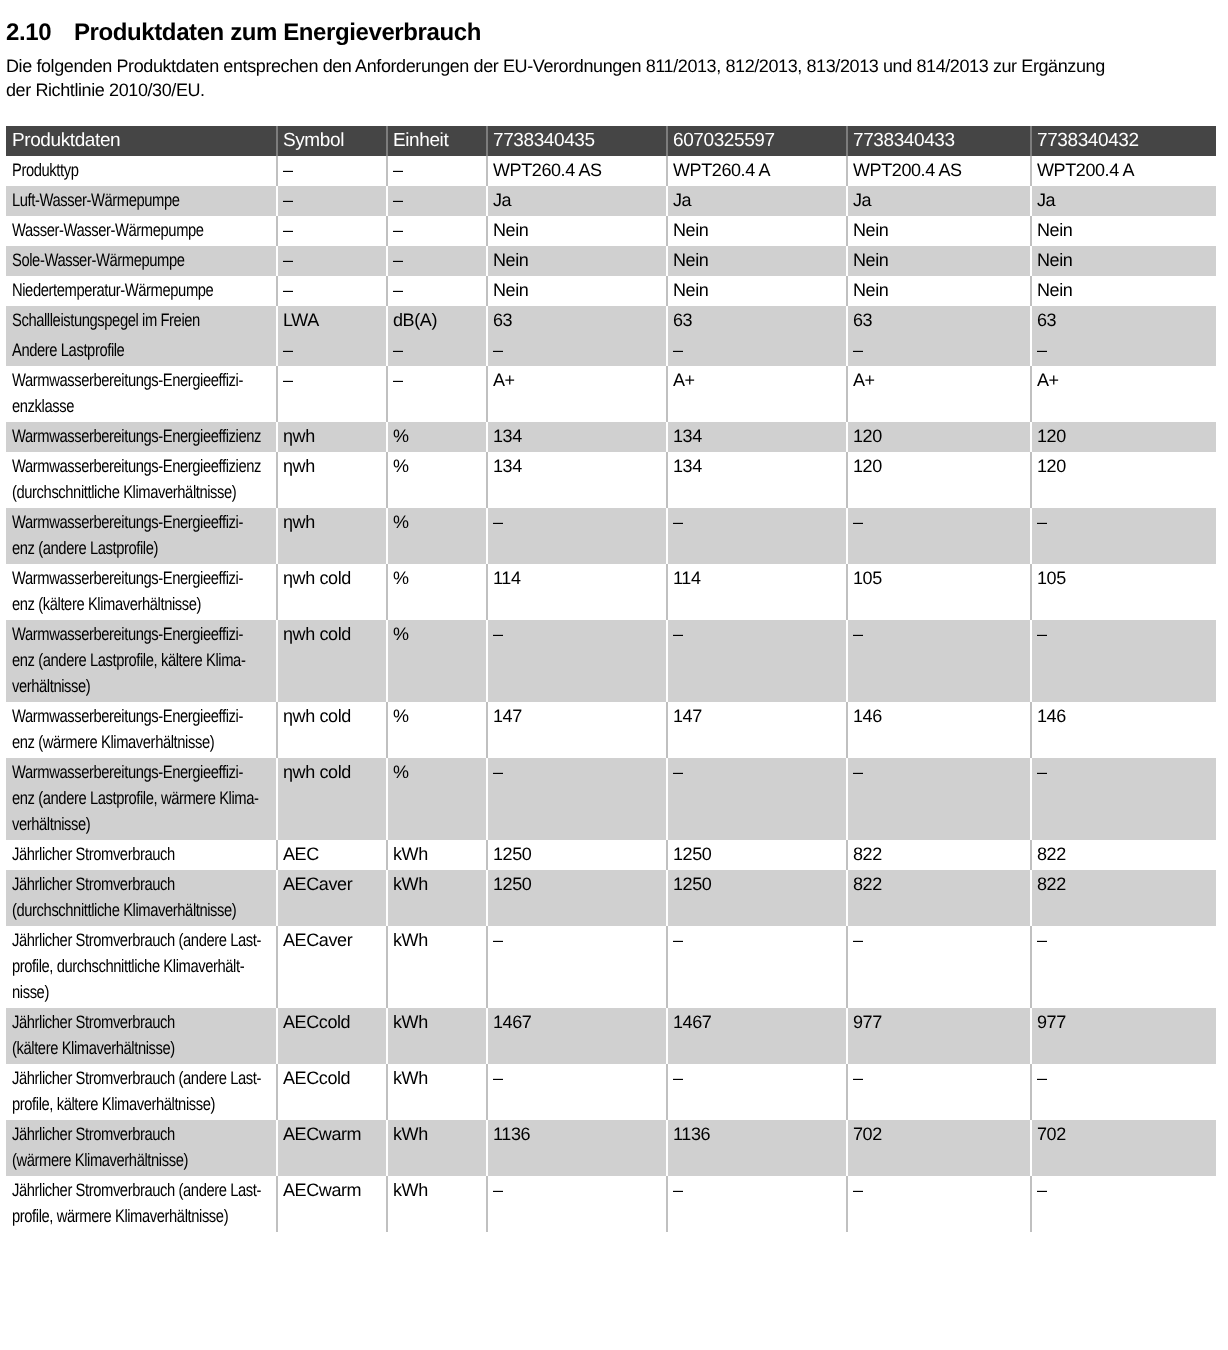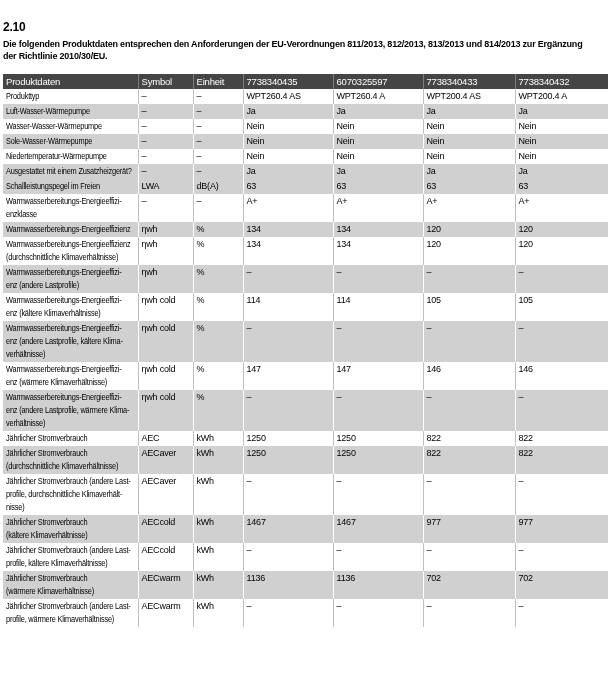--- a/index.html
+++ b/index.html
@@ -16,34 +16,33 @@
   }
   .page {
     padding: 4px 6px 0 3px;
   }
   .section-heading {
     display: flex;
     align-items: baseline;
     font-size: 12px;
     font-weight: bold;
     letter-spacing: -0.2px;
-    margin: 16px 0 4px 0;
+    margin: 5px 0 4px 0;
   }
   .section-heading .num {
     width: 34px;
     flex: 0 0 34px;
   }
   .intro {
     font-size: 9px;
     line-height: 12px;
     letter-spacing: -0.2px;
     margin: 0 0 12px 0;
     white-space: pre-line;
     width: 606px;
-    font-weight: bold;
   }
   table.product-table {
     border-collapse: collapse;
     table-layout: fixed;
     width: 605px;
     letter-spacing: -0.2px;
   }
   table.product-table th {
     background: var(--header-bg, #454545);
     color: var(--header-text, #ffffff);
@@ -83,20 +82,21 @@
     letter-spacing: -0.25px;
   }
 </style>
 </head>
 <body>
 
 <div class="page">
 
   <div class="section-heading">
     <span class="num">2.10</span>
+    <span>Produktdaten zum Energieverbrauch</span>
   </div>
 
   <p class="intro">Die folgenden Produktdaten entsprechen den Anforderungen der EU-Verordnungen 811/2013, 812/2013, 813/2013 und 814/2013 zur Ergänzung
 der Richtlinie 2010/30/EU.</p>
 
   <table class="product-table">
     <colgroup>
       <col style="width:135px">
       <col style="width:55px">
       <col style="width:50px">
@@ -156,37 +156,37 @@
         <tr>
           <td class="label-cell"><span class="cell-inner">Niedertemperatur-Wärmepumpe</span></td>
           <td>–</td>
           <td>–</td>
           <td>Nein</td>
           <td>Nein</td>
           <td>Nein</td>
           <td>Nein</td>
         </tr>
         <tr class="shaded">
-          <td class="label-cell"><span class="cell-inner">Ausgestattet mit einem Zusatzheizgerät?</span></td>
-          <td>–</td>
-          <td>–</td>
-          <td>Ja</td>
-          <td>Ja</td>
-          <td>Ja</td>
-          <td>Ja</td>
-        </tr>
-        <tr class="shaded">
           <td class="label-cell"><span class="cell-inner">Schallleistungspegel im Freien</span></td>
           <td>LWA</td>
           <td>dB(A)</td>
           <td>63</td>
           <td>63</td>
           <td>63</td>
           <td>63</td>
         </tr>
+        <tr class="shaded">
+          <td class="label-cell"><span class="cell-inner">Andere Lastprofile</span></td>
+          <td>–</td>
+          <td>–</td>
+          <td>–</td>
+          <td>–</td>
+          <td>–</td>
+          <td>–</td>
+        </tr>
         <tr>
           <td class="label-cell"><span class="cell-inner">Warmwasserbereitungs-Energieeffizi-
 enzklasse</span></td>
           <td>–</td>
           <td>–</td>
           <td>A+</td>
           <td>A+</td>
           <td>A+</td>
           <td>A+</td>
         </tr>

